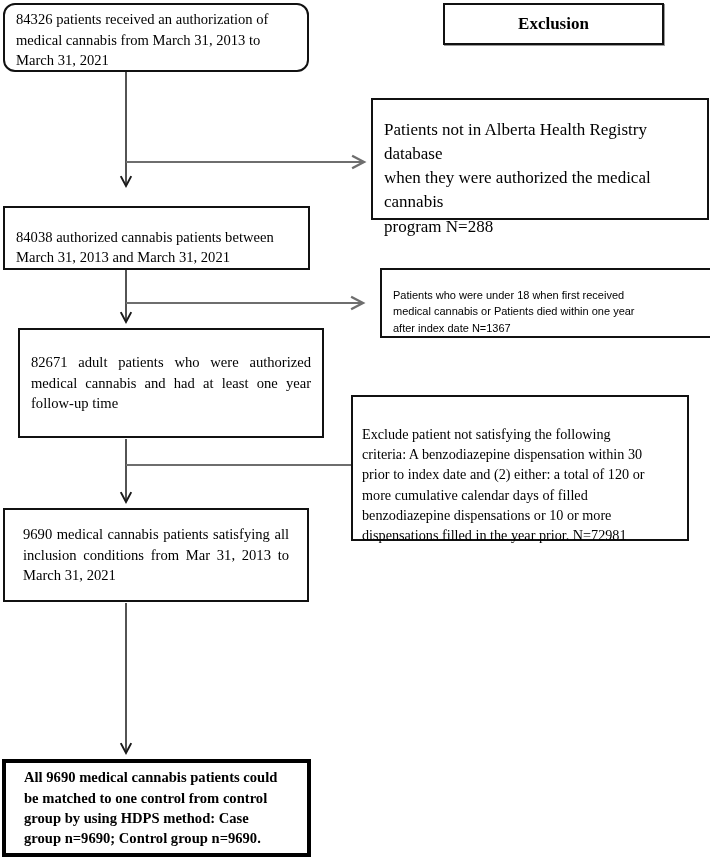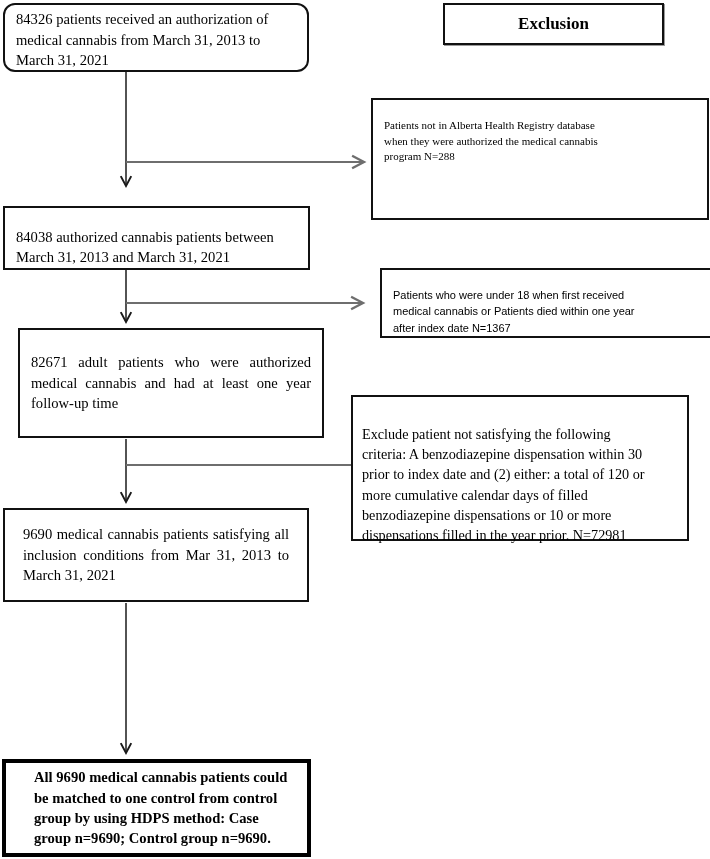--- a/index.html
+++ b/index.html
@@ -34,34 +34,34 @@
     line-height: 1.42;
   }
   
   .b-main1 { left: 3px;  top: 3px;   width: 306px; height: 69px;  padding: 4px 8px 2px 11px; border-radius: 12px; }
   .b-main2 { left: 3px;  top: 206px; width: 307px; height: 64px;  padding: 0 8px 0 11px;
              display: flex; align-items: flex-end; }
   .b-main3 { left: 18px;  top: 328px; width: 306px; height: 110px; padding: 0 11px;
              display: flex; align-items: center; text-align: justify; white-space: normal; }
   .b-main4 { left: 3px;  top: 508px; width: 306px; height: 94px;  padding: 0 18px;
              display: flex; align-items: center; text-align: justify; white-space: normal; }
-  .b-main5 { left: 2px;  top: 759px; width: 309px; height: 98px;  padding: 2px 8px 2px 28px;
+  .b-main5 { left: 2px;  top: 759px; width: 309px; height: 98px;  padding: 2px 8px 2px 18px;
              border: 4px solid #000000; font-weight: bold; line-height: 1.4;
              display: flex; align-items: center; }
   .b-main3 span, .b-main4 span { display: inline; }
 
   
   .b-exhead { left: 443px; top: 3px; width: 221px; height: 42px;
               display: flex; align-items: center; justify-content: center;
               font-weight: bold; font-size: 17px; white-space: normal;
               box-shadow: 1px 1px 0 #9a9a9a; }
 
   
   .b-ex1 { left: 371px; top: 98px;  width: 338px; height: 122px; padding: 18px 5px 6px 11px;
-           font-size: 11px; }
+           font-size: 17px; }
   .b-ex2 { left: 370px; top: 268px; width: 336px; height: 70px;  padding: 0 3px 0 11px;
            font-family: "Liberation Sans", "DejaVu Sans", sans-serif; font-size: 11px;
            line-height: 1.48; display: flex; align-items: flex-end; margin-left: 10px; }
   .b-ex3 { left: 351px; top: 395px; width: 338px; height: 146px; padding: 7px 3px 7px 9px;
            font-size: 14.2px; line-height: 1.42; }
   .u-seg { }
 </style>
 </head>
 <body>
 

